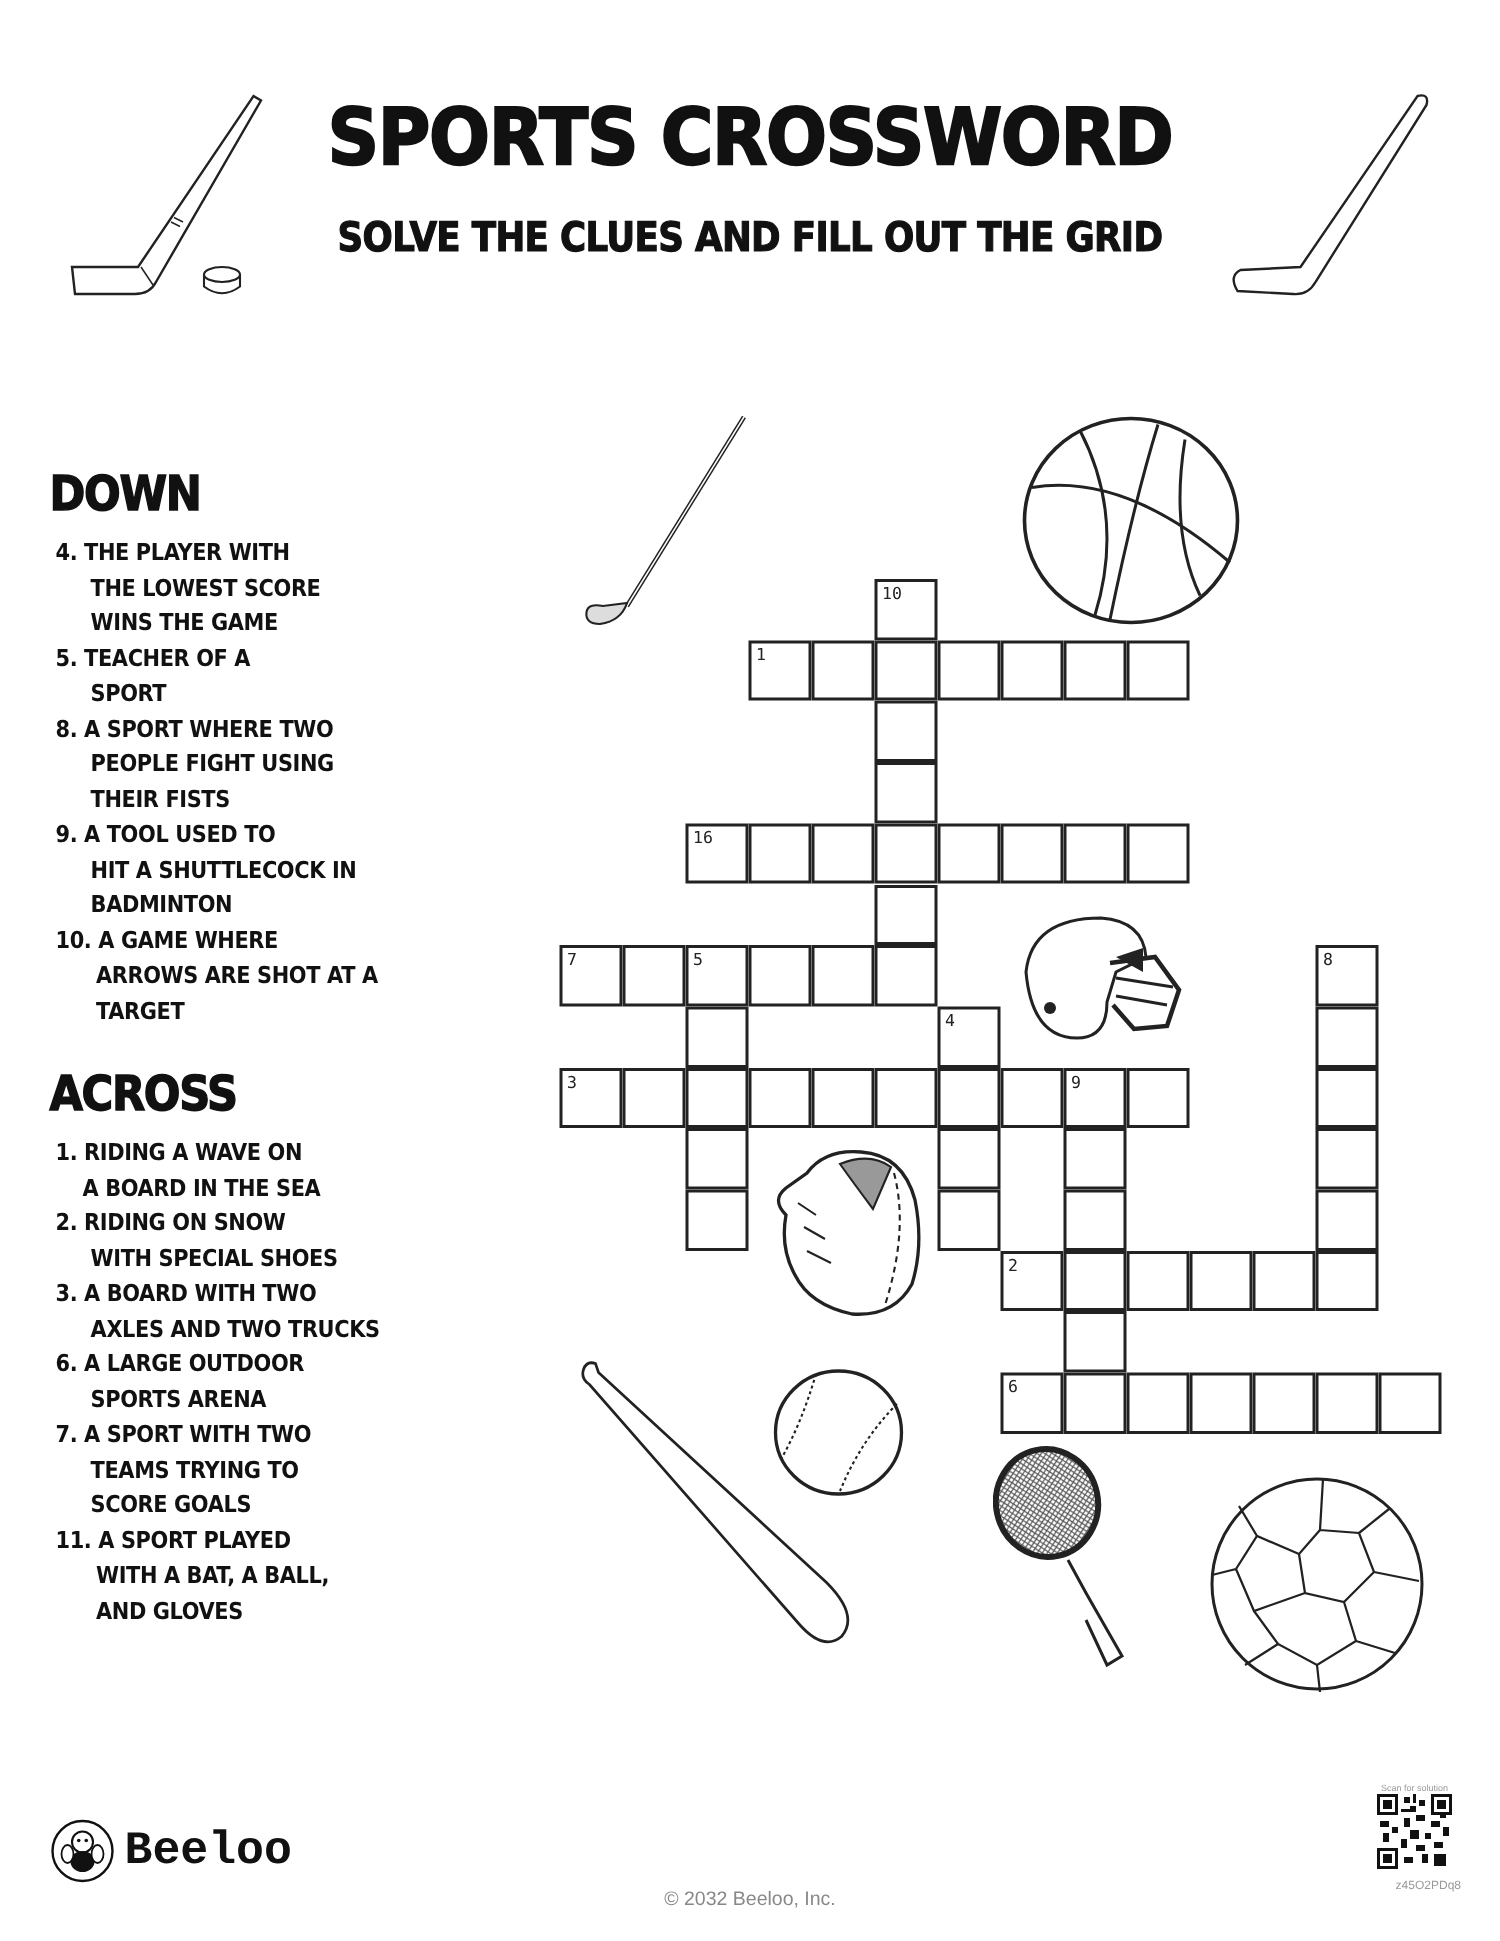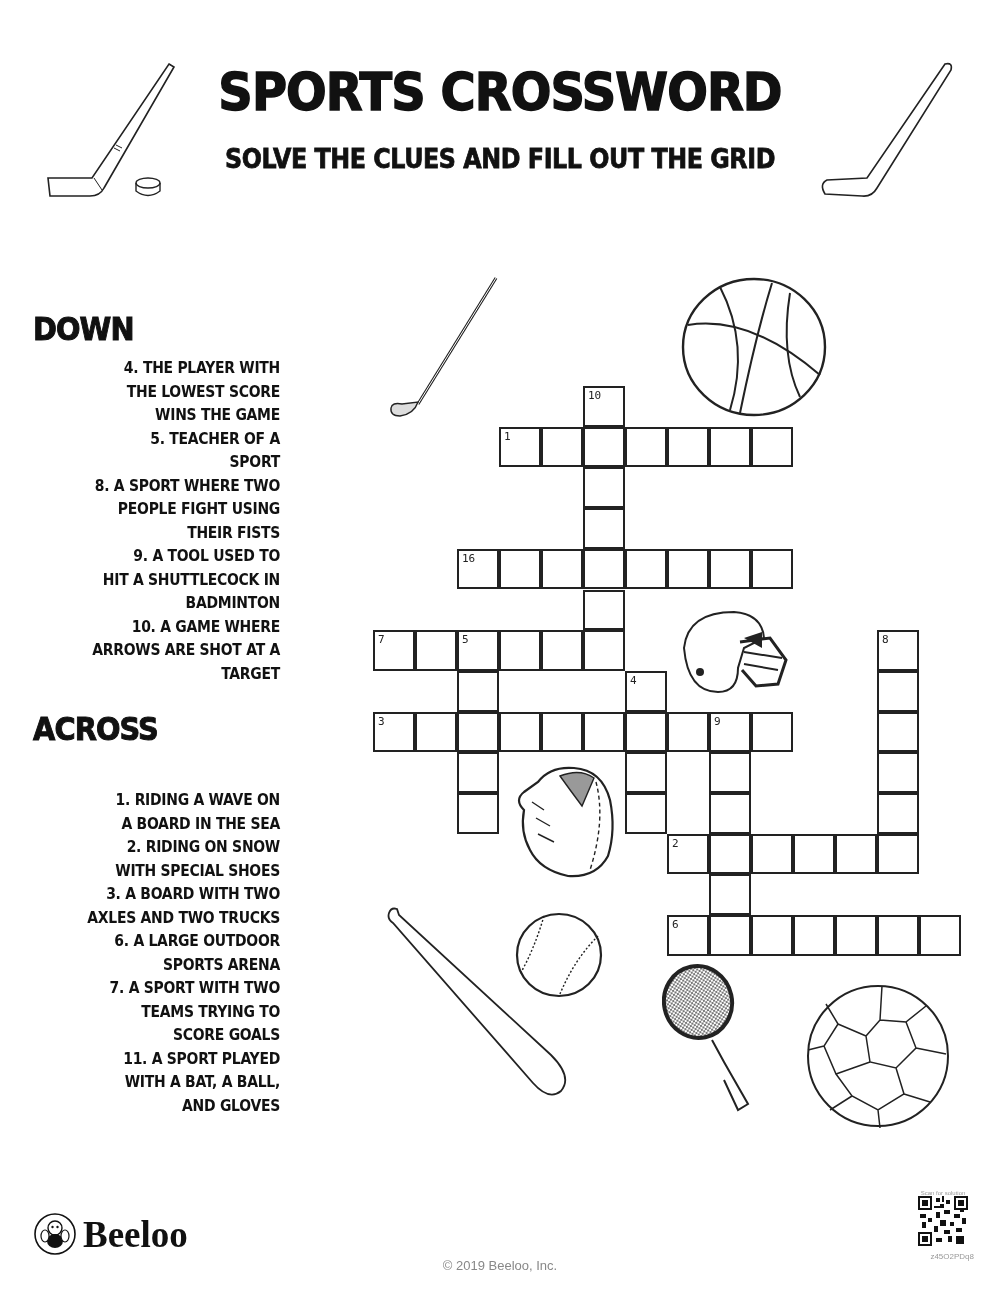--- a/index.html
+++ b/index.html
@@ -1,30 +1,30 @@
 <!DOCTYPE html>
 <html><head>
 <meta charset="utf-8">
 <style>
   html,body{margin:0;padding:0;background:#fff;}
   body{width:1000px;height:1294px;position:relative;overflow:hidden;font-family:"DejaVu Sans",sans-serif;color:#111;}
   .title{position:absolute;left:0;width:1000px;top:62px;text-align:center;font-family:"DejaVu Sans",sans-serif;font-weight:900;font-size:52px;letter-spacing:-1px;transform:scaleX(0.92);transform-origin:center;color:#111;-webkit-text-stroke:1.5px #111;}
   .subtitle{position:absolute;left:0;width:1000px;top:143px;text-align:center;font-family:"DejaVu Sans",sans-serif;font-weight:bold;font-size:27px;letter-spacing:-0.5px;transform:scaleX(0.88);transform-origin:center;-webkit-text-stroke:0.8px #111;}
   .sec-head{position:absolute;left:33px;font-family:"DejaVu Sans",sans-serif;font-weight:900;font-size:32px;letter-spacing:-1px;transform:scaleX(0.9);transform-origin:left;-webkit-text-stroke:1px #111;}
-  .clues{position:absolute;left:37px;width:270px;margin:0;padding:0;list-style:none;text-align:right;}
+  .clues{position:absolute;left:37px;width:270px;margin:0;padding:0;list-style:none;}
   .clue{font-family:"DejaVu Sans",sans-serif;font-weight:bold;font-size:15.5px;line-height:23.5px;letter-spacing:-0.3px;transform:scaleX(0.9);transform-origin:left;white-space:nowrap;}
   .clue .line{display:block;}
   .clue .line.cont{padding-left:26px;}
   .clue.two .line.cont{padding-left:30px;}
   .grid{position:absolute;left:0;top:0;width:896px;height:1294px;}
   .cell{position:absolute;width:42px;height:40.7px;box-sizing:border-box;border:2px solid #222;background:#fff;margin-left:-1px;margin-top:-1px;}
   .cell .num{position:absolute;left:3px;top:1px;font-family:"DejaVu Sans Mono",monospace;font-size:11px;color:#222;}
   .art{position:absolute;}
   .footer-logo{position:absolute;left:33px;top:1212px;display:flex;align-items:center;gap:6px;}
-  .footer-logo .brand{font-family:Liberation Serif, serif;font-weight:bold;font-size:37px;color:#111;}
+  .footer-logo .brand{font-family:Liberation Mono, monospace;font-weight:bold;font-size:31px;color:#111;}
   .copyright{position:absolute;left:0;width:1000px;top:1258px;text-align:center;font-family:"Liberation Sans",sans-serif;font-size:13px;color:#888;}
   .qr-wrap{position:absolute;left:912px;top:1190px;width:62px;text-align:center;}
   .qr-wrap .scan{font-size:6px;color:#999;font-family:"Liberation Sans",sans-serif;}
   .qr-wrap .code{font-size:8px;color:#999;font-family:"Liberation Sans",sans-serif;margin-top:2px;text-align:right;}
 </style>
 </head>
 <body>
 
 <div class="title">SPORTS CROSSWORD</div>
 <div class="subtitle">SOLVE THE CLUES AND FILL OUT THE GRID</div>
@@ -65,21 +65,21 @@
     <span class="line cont">BADMINTON</span>
   </li>
   <li class="clue two">
     <span class="line">10. A GAME WHERE</span>
     <span class="line cont">ARROWS ARE SHOT AT A</span>
     <span class="line cont">TARGET</span>
   </li>
 </ul>
 
 <div class="sec-head" style="top:710px">ACROSS</div>
-<ul class="clues" style="top:789px">
+<ul class="clues" style="top:757px">
   <li class="clue">
     <span class="line">1. RIDING A WAVE ON</span>
     <span class="line cont" style="padding-left:20px">A BOARD IN THE SEA</span>
   </li>
   <li class="clue">
     <span class="line">2. RIDING ON SNOW</span>
     <span class="line cont">WITH SPECIAL SHOES</span>
   </li>
   <li class="clue">
     <span class="line">3. A BOARD WITH TWO</span>
@@ -240,21 +240,21 @@
     <circle cx="22" cy="22" r="20" fill="#fff" stroke="#111" stroke-width="1.6"></circle>
     <circle cx="22" cy="16" r="7" fill="#fff" stroke="#111" stroke-width="1.4"></circle>
     <circle cx="19.5" cy="15" r="1.2" fill="#111"></circle>
       <circle cx="24.5" cy="15" r="1.2" fill="#111"></circle>
     <ellipse cx="22" cy="29" rx="8" ry="7" fill="#111"></ellipse>
     <ellipse cx="12" cy="24" rx="4" ry="6" fill="#fff" stroke="#111" stroke-width="1.2"></ellipse>
     <ellipse cx="32" cy="24" rx="4" ry="6" fill="#fff" stroke="#111" stroke-width="1.2"></ellipse>
   </svg>
   <span class="brand">Beeloo</span>
 </div>
-<div class="copyright">© 2019 Beeloo, Inc.</div>
+<div class="copyright">© 2032 Beeloo, Inc.</div>
 <div class="qr-wrap">
   <div class="scan">Scan for solution</div>
   <svg width="50" height="50" viewBox="0 0 25 25">
     <rect width="25" height="25" fill="#fff"></rect>
     <g fill="#111">
       <rect x="0" y="0" width="7" height="7"></rect>
         <rect x="1" y="1" width="5" height="5" fill="#fff"></rect>
         <rect x="2" y="2" width="3" height="3"></rect>
       <rect x="18" y="0" width="7" height="7"></rect>
         <rect x="19" y="1" width="5" height="5" fill="#fff"></rect>

